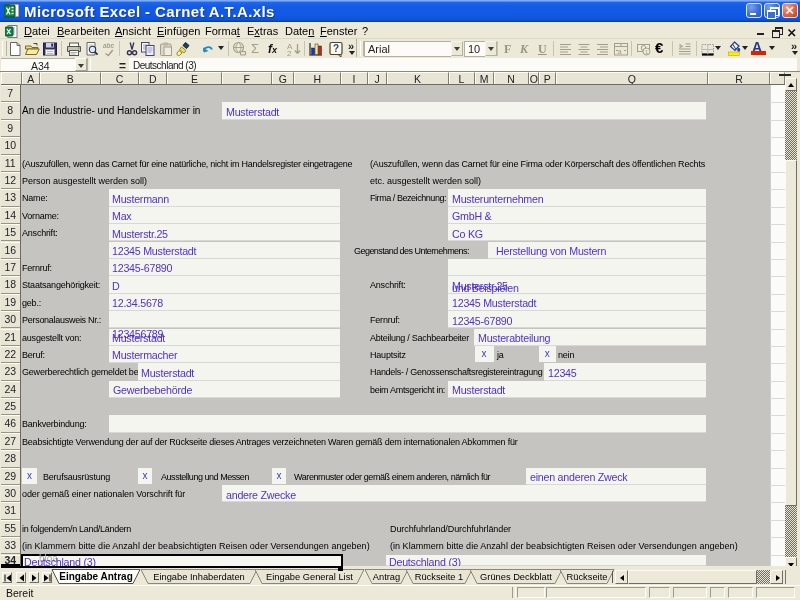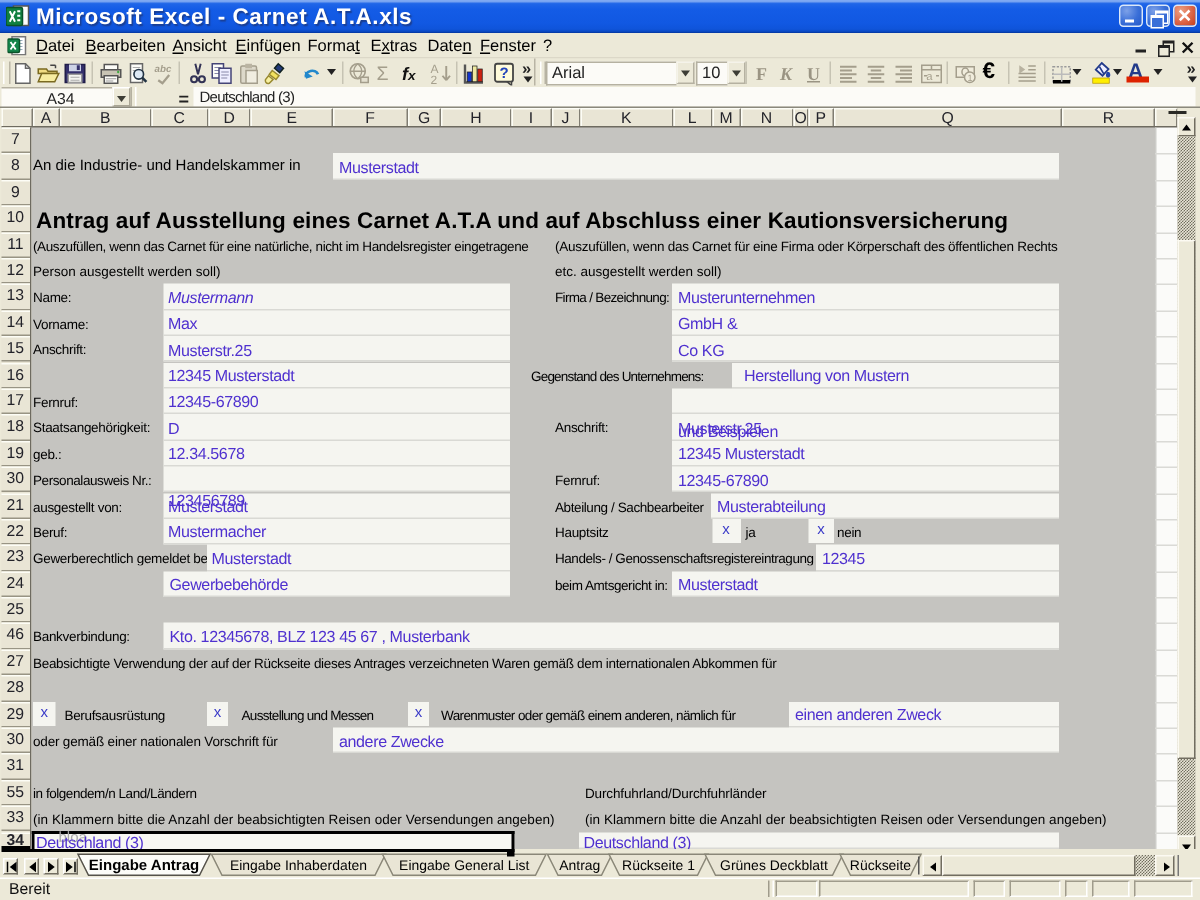--- a/index.html
+++ b/index.html
@@ -346,21 +346,20 @@
 <div class="gl" style="top:365.2px;"></div>
 <div class="gl" style="top:382.6px;"></div>
 <div class="gl" style="top:400.0px;"></div>
 <div class="gl" style="top:417.4px;"></div>
 <div class="gl" style="top:434.8px;"></div>
 <div class="gl" style="top:452.1px;"></div>
 <div class="gl" style="top:469.5px;"></div>
 <div class="fld" style="left:201px;top:17.4px;width:484px;height:16.4px;"></div>
 <div class="abs" style="left:1px;top:20.4px;font-size:10px;color:#000;white-space:nowrap;">An die Industrie- und Handelskammer in</div>
 <div class="val" style="left:205px;top:20.9px;">Musterstadt</div>
-<div style="position:absolute;left:3px;top:53.7px;font-size:15px;font-weight:bold;color:#000;white-space:nowrap;letter-spacing:0.1px;">Antrag auf Ausstellung eines Carnet A.T.A und auf Abschluss einer Kautionsversicherung</div>
 <div class="sml" style="left:349px;top:73.6px;letter-spacing:-0.18px;">(Auszufüllen, wenn das Carnet für eine Firma oder Körperschaft des öffentlichen Rechts</div>
 <div class="sml" style="left:1px;top:73.6px;letter-spacing:-0.26px;">(Auszufüllen, wenn das Carnet für eine natürliche, nicht im Handelsregister eingetragene</div>
 <div class="sml" style="left:1px;top:90.9px;letter-spacing:0px;">Person ausgestellt werden soll)</div>
 <div class="sml" style="left:349px;top:90.9px;letter-spacing:0px;">etc. ausgestellt werden soll)</div>
 <div class="fld" style="left:88px;top:104.3px;width:231px;height:16.4px;"></div>
 <div class="fld" style="left:88px;top:121.7px;width:231px;height:16.4px;"></div>
 <div class="fld" style="left:88px;top:139.1px;width:231px;height:16.4px;"></div>
 <div class="fld" style="left:88px;top:156.5px;width:231px;height:16.4px;"></div>
 <div class="fld" style="left:88px;top:173.9px;width:231px;height:16.4px;"></div>
 <div class="fld" style="left:88px;top:191.3px;width:231px;height:16.4px;"></div>
@@ -375,21 +374,21 @@
 <div class="fld" style="left:427px;top:139.1px;width:258px;height:16.4px;"></div>
 <div class="fld" style="left:427px;top:173.9px;width:258px;height:16.4px;"></div>
 <div class="fld" style="left:427px;top:191.3px;width:258px;height:16.4px;"></div>
 <div class="fld" style="left:427px;top:208.7px;width:258px;height:16.4px;"></div>
 <div class="fld" style="left:427px;top:226.1px;width:258px;height:16.4px;"></div>
 <div class="fld" style="left:427px;top:295.6px;width:258px;height:16.4px;"></div>
 <div class="fld" style="left:467px;top:156.5px;width:218px;height:16.4px;"></div>
 <div class="fld" style="left:453px;top:243.5px;width:232px;height:16.4px;"></div>
 <div class="fld" style="left:523px;top:278.2px;width:162px;height:16.4px;"></div>
 <div class="lbl" style="left:1px;top:108.3px;">Name:</div>
-<div class="val" style="left:91px;top:107.8px;font-style:italic;">Mustermann</div>
+<div class="val" style="left:91px;top:107.8px;">Mustermann</div>
 <div class="lbl" style="left:1px;top:125.7px;">Vorname:</div>
 <div class="val" style="left:91px;top:125.2px;">Max</div>
 <div class="lbl" style="left:1px;top:143.1px;">Anschrift:</div>
 <div class="val" style="left:91px;top:142.6px;">Musterstr.25</div>
 <div class="val" style="left:91px;top:160.0px;">12345 Musterstadt</div>
 <div class="lbl" style="left:1px;top:177.9px;">Fernruf:</div>
 <div class="val" style="left:91px;top:177.4px;">12345-67890</div>
 <div class="lbl" style="left:1px;top:195.3px;">Staatsangehörigkeit:</div>
 <div class="val" style="left:91px;top:194.8px;">D</div>
 <div class="lbl" style="left:1px;top:212.7px;">geb.:</div>
@@ -421,21 +420,20 @@
 <div class="xbox" style="left:453.5px;top:261.4px;width:19px;height:16px;line-height:16px;">x</div>
 <div class="lbl" style="left:476px;top:264.9px;">ja</div>
 <div class="xbox" style="left:518px;top:261.4px;width:16.5px;height:16px;line-height:16px;">x</div>
 <div class="lbl" style="left:537px;top:264.9px;">nein</div>
 <div class="lbl" style="left:349px;top:282.2px;"><span style="display:inline-block;width:174px;overflow:hidden;letter-spacing:-0.3px;">Handels- / Genossenschaftsregistereintragung Nr.</span></div>
 <div class="val" style="left:527px;top:281.7px;">12345</div>
 <div class="lbl" style="left:349px;top:299.6px;letter-spacing:-0.3px;">beim Amtsgericht in:</div>
 <div class="val" style="left:431px;top:299.1px;">Musterstadt</div>
 <div class="fld" style="left:88px;top:330.4px;width:597px;height:16.4px;"></div>
 <div class="lbl" style="left:1px;top:334.4px;">Bankverbindung:</div>
-<div class="val" style="left:92px;top:333.9px;">Kto. 12345678, BLZ 123 45 67 , Musterbank</div>
 <div class="sml" style="left:1px;top:351.8px;letter-spacing:-0.21px;">Beabsichtigte Verwendung der auf der Rückseite dieses Antrages verzeichneten Waren gemäß dem internationalen Abkommen für</div>
 <div class="xbox" style="left:1px;top:383.1px;width:15px;height:16px;line-height:16px;">x</div>
 <div class="xbox" style="left:117px;top:383.1px;width:14px;height:16px;line-height:16px;">x</div>
 <div class="xbox" style="left:251px;top:383.1px;width:14px;height:16px;line-height:16px;">x</div>
 <div class="sml" style="left:22px;top:386.6px;letter-spacing:-0.22px;">Berufsausrüstung</div>
 <div class="sml" style="left:140px;top:386.6px;letter-spacing:-0.46px;">Ausstellung und Messen</div>
 <div class="sml" style="left:273px;top:386.6px;letter-spacing:-0.41px;">Warenmuster oder gemäß einem anderen, nämlich für</div>
 <div class="fld" style="left:505px;top:382.6px;width:180px;height:16.4px;"></div>
 <div class="val" style="left:509px;top:386.1px;">einen anderen Zweck</div>
 <div class="sml" style="left:1px;top:404.0px;letter-spacing:-0.12px;">oder gemäß einer nationalen Vorschrift für</div>

